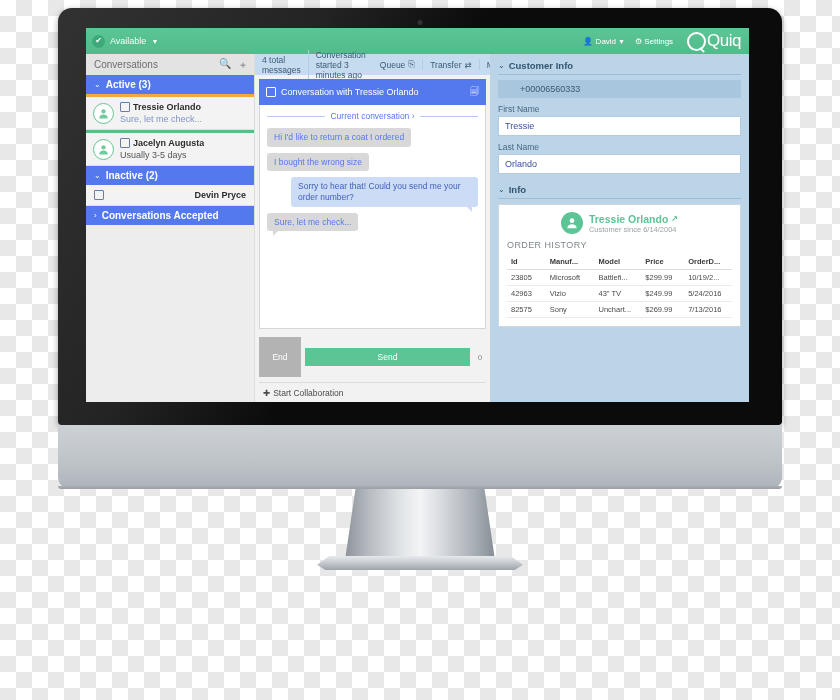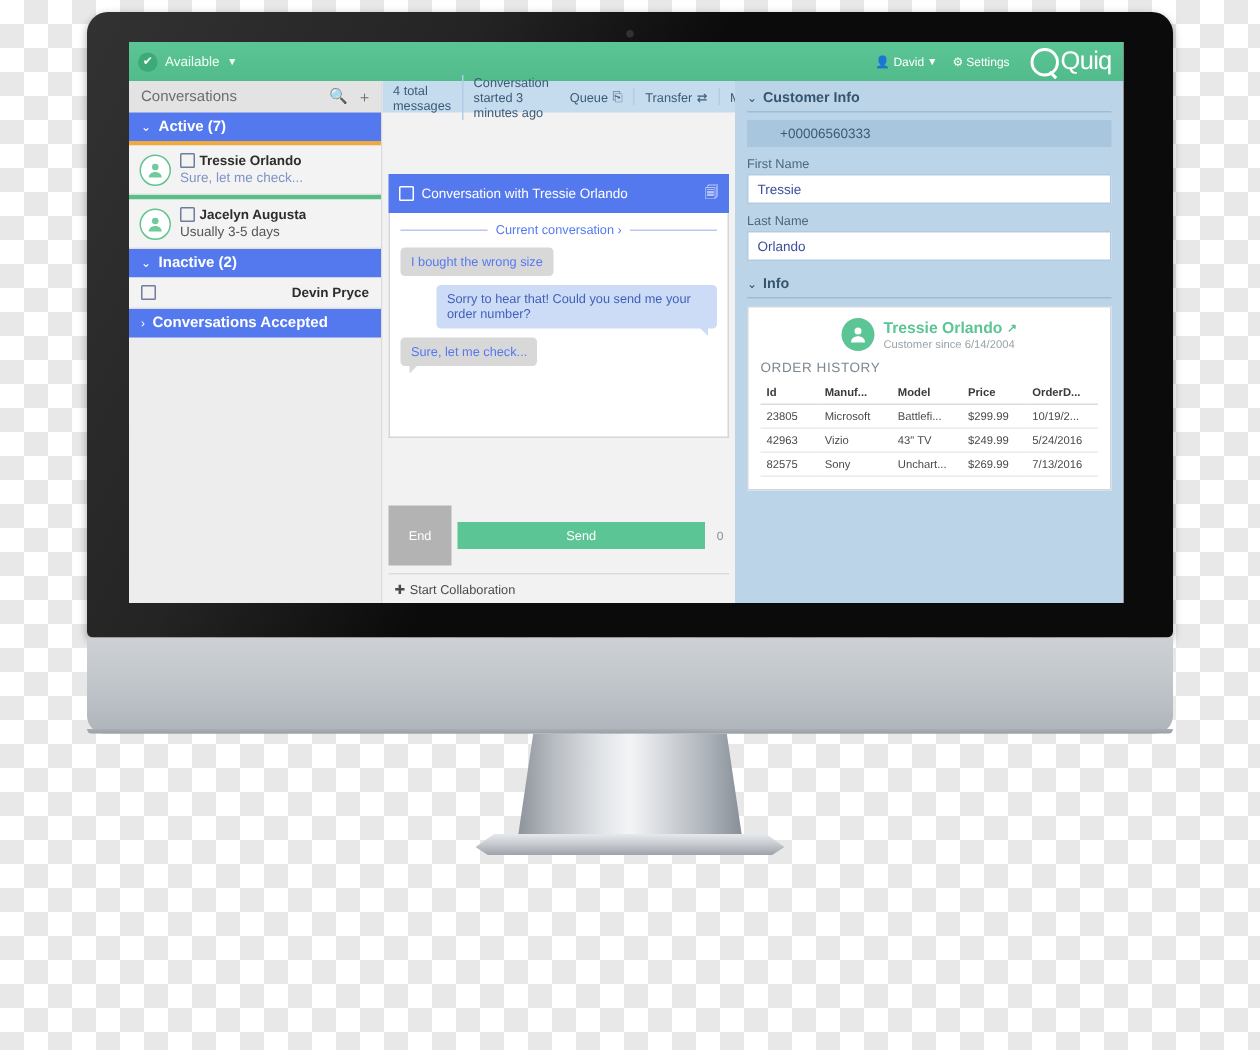--- a/index.html
+++ b/index.html
@@ -196,21 +196,21 @@
     width: 2px; height: 5px; background: #ffffff;
   }
   .list-row {
     padding: 5px 8px;
     font-size: 9px; font-weight: bold; color: #2d2d2d;
     background: #f3f3f3; border-bottom: 1px solid #dedede;
     display: flex; align-items: center; gap: 4px; justify-content: space-between;
   }
 
   
-  #centercol { flex: 1; display: flex; flex-direction: column; background: #f2f2f2; min-width: 0; gap: 37px; }
+  #centercol { flex: 1; display: flex; flex-direction: column; background: #f2f2f2; min-width: 0; }
   #conv-meta {
     height: 21px; display: flex; align-items: center;
     background: #c5dcef; color: #3b5a74; font-size: 8.5px;
   }
   #conv-meta .mcell { padding: 0 7px; }
   #conv-meta .mcell + .mcell { border-left: 1px solid #b0cde4; }
   #conv-meta .right { margin-left: auto; display: flex; }
   #conv-meta .right .mcell { display: flex; align-items: center; gap: 3px; white-space: nowrap; }
 
   #chatwrap { flex: 1; display: flex; flex-direction: column; padding: 4px 4px 0 4px; min-height: 0; }
@@ -392,21 +392,21 @@
       <div id="conv-header">
         <span>Conversations</span>
         <span class="hdr-icons">
           <span>🔍</span>
           <span>＋</span>
         </span>
       </div>
 
       <div class="section-bar">
         <span class="chev">⌄</span>
-        <span>Active (7)</span>
+        <span>Active (3)</span>
       </div>
       <div class="accent-line accent-orange"></div>
 
       <div class="conv-item selected">
         <span class="avatar">
           <svg viewBox="0 0 24 24" fill="#6ecb9b">
               <circle cx="12" cy="8" r="4"></circle>
               <path d="M4 21c0-4.4 3.6-7 8-7s8 2.6 8 7z"></path>
             </svg>
         </span>
@@ -477,20 +477,23 @@
           <span class="chan-icon" style="border-color:#ffffff"></span>
           <span>Conversation with Tressie Orlando</span>
           <span class="copy-ico">🗐</span>
         </div>
 
         <div id="chatbody">
           <div class="divider">
             <span>Current conversation ›</span>
           </div>
 
+          <div class="bubble-row">
+            <div class="bubble in">Hi I'd like to return a coat I ordered</div>
+          </div>
           <div class="bubble-row">
             <div class="bubble in">I bought the wrong size</div>
           </div>
           <div class="bubble-row out">
             <div class="bubble out">Sorry to hear that! Could you send me your order number?</div>
           </div>
           <div class="bubble-row">
             <div class="bubble in tail-in">Sure, let me check...</div>
           </div>
         </div>

